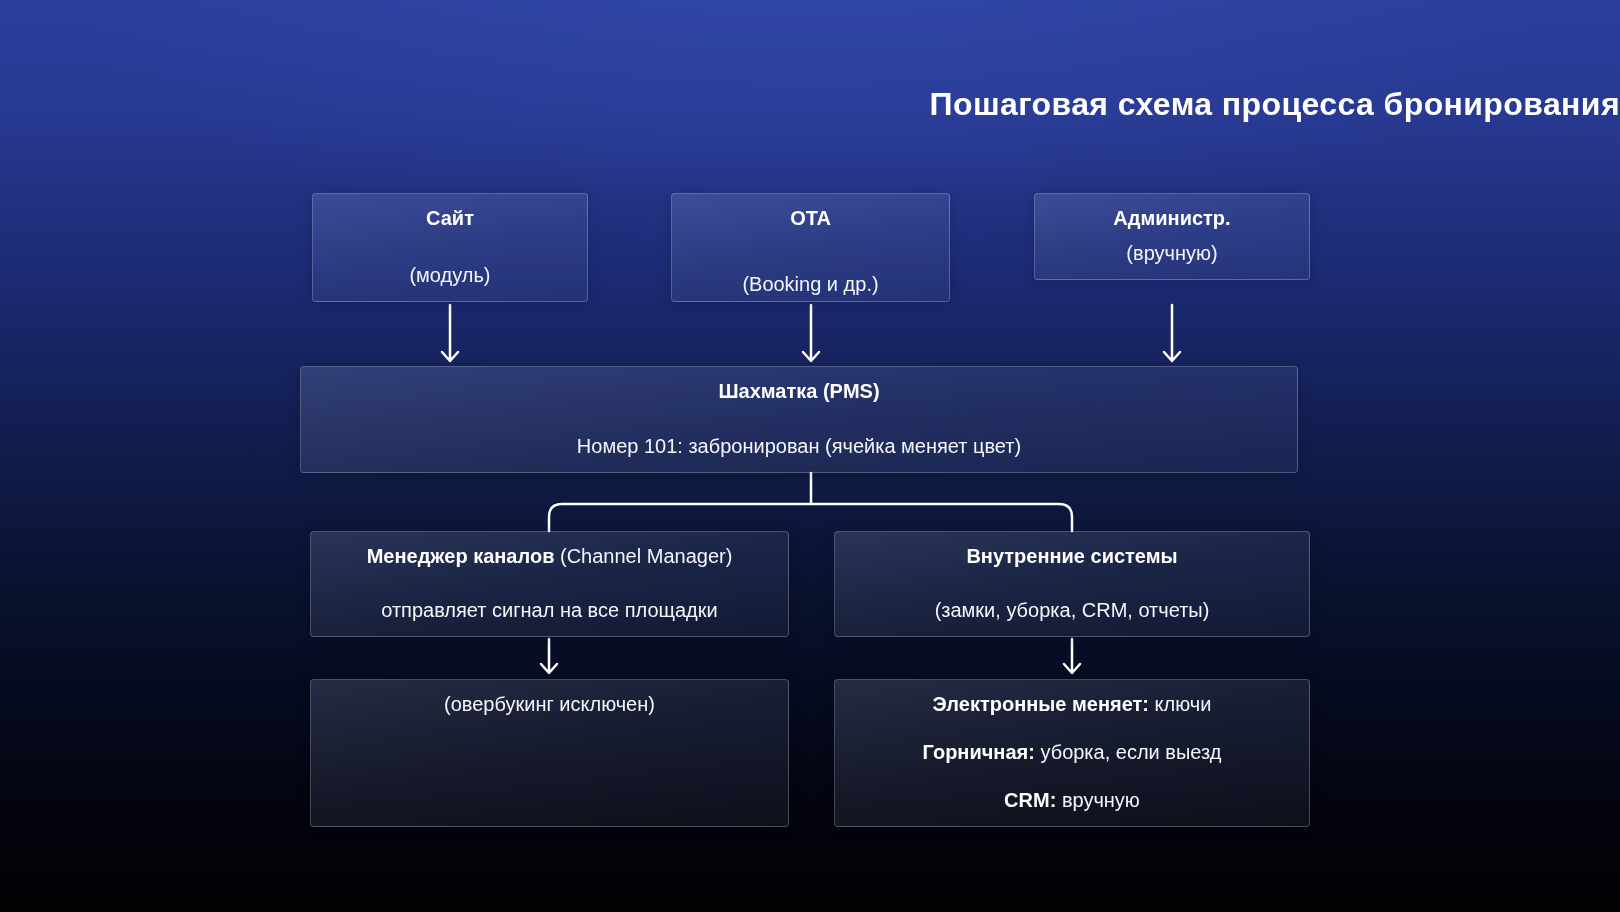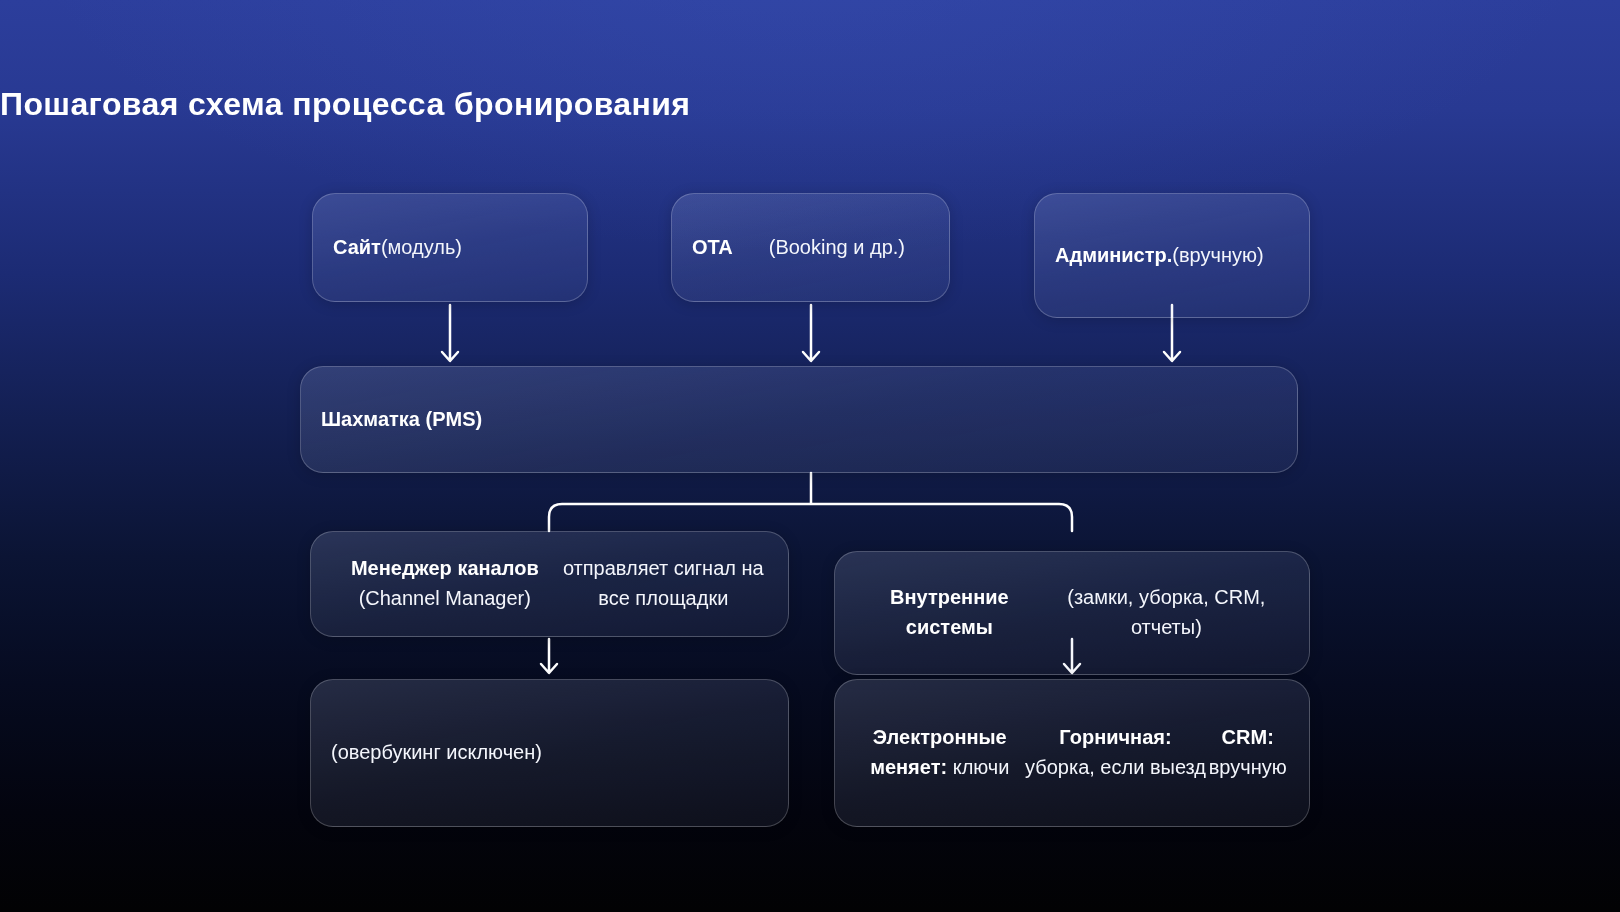--- a/index.html
+++ b/index.html
@@ -21,21 +21,21 @@
         #03040e 89%,
         #020203 100%);
     color: #ffffff;
   }
   .title {
     position: absolute;
     top: 86px;
     left: 0;
     width: 100%;
     margin: 0;
-    text-align: left;
+    text-align: right;
     font-size: 32px;
     font-weight: 700;
     letter-spacing: 0.4px;
     color: #ffffff;
   }
   .connectors {
     position: absolute;
     left: 0; top: 0;
     width: 1620px;
     height: 912px;
@@ -44,30 +44,30 @@
   .connectors path {
     stroke: #ffffff;
     stroke-width: 2.5;
     fill: none;
     stroke-linecap: round;
     stroke-linejoin: round;
   }
   .node {
     position: absolute;
     box-sizing: border-box;
-    border-radius: 23px;
+    border-radius: 4px;
     border: 1px solid rgba(255,255,255,0.22);
     background: linear-gradient(168deg,
       rgba(190,205,245,0.17) 0%,
       rgba(165,180,228,0.11) 50%,
       rgba(150,165,215,0.08) 100%);
     box-shadow: 0 2px 14px rgba(0,0,0,0.18);
     display: flex;
-    flex-direction: row;
-    justify-content: flex-start;
+    flex-direction: column;
+    justify-content: space-between;
     align-items: center;
     text-align: center;
     padding: 10px 20px;
     font-size: 20px;
     line-height: 1.48;
     color: #f4f6fc;
   }
   .node b { font-weight: 700; color: #ffffff; }
 </style>
 </head>
@@ -89,35 +89,36 @@
   <div class="node" style="left:312px; top:193px; width:276px; height:109px;">
     <div><b>Сайт</b></div>
     <div>(модуль)</div>
   </div>
 
   <div class="node" style="left:671px; top:193px; width:279px; height:109px;gap:36px;">
     <div><b>OTA</b></div>
     <div>(Booking и др.)</div>
   </div>
 
-  <div class="node" style="left:1034px; top:193px; width:276px; height:125px;">
+  <div class="node" style="left:1034px; top:193px; width:276px; height:87px;">
     <div><b>Администр.</b></div>
     <div>(вручную)</div>
   </div>
 
   <div class="node" style="left:300px; top:366px; width:998px; height:107px;">
     <div><b>Шахматка (PMS)</b></div>
+    <div>Номер 101: забронирован (ячейка меняет цвет)</div>
   </div>
 
   <div class="node" style="left:310px; top:531px; width:479px; height:106px;">
     <div><b>Менеджер каналов</b><span> (Channel Manager)</span></div>
     <div>отправляет сигнал на все площадки</div>
   </div>
 
-  <div class="node" style="left:834px; top:531px; width:476px; height:124px;margin-top:20px;">
+  <div class="node" style="left:834px; top:531px; width:476px; height:106px;">
     <div><b>Внутренние системы</b></div>
     <div>(замки, уборка, CRM, отчеты)</div>
   </div>
 
   <div class="node" style="left:310px; top:679px; width:479px; height:148px;">
     <div>(овербукинг исключен)</div>
   </div>
 
   <div class="node" style="left:834px; top:679px; width:476px; height:148px;">
     <div><b>Электронные меняет:</b><span> ключи</span></div>

